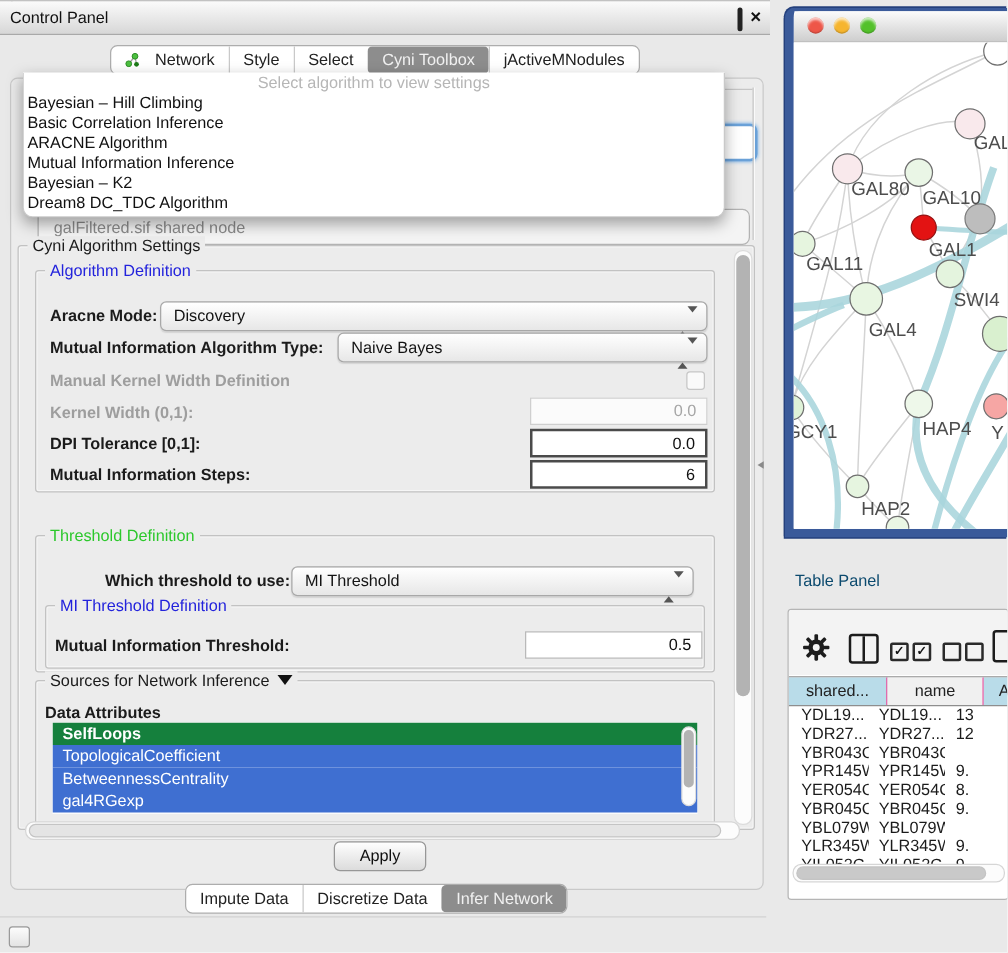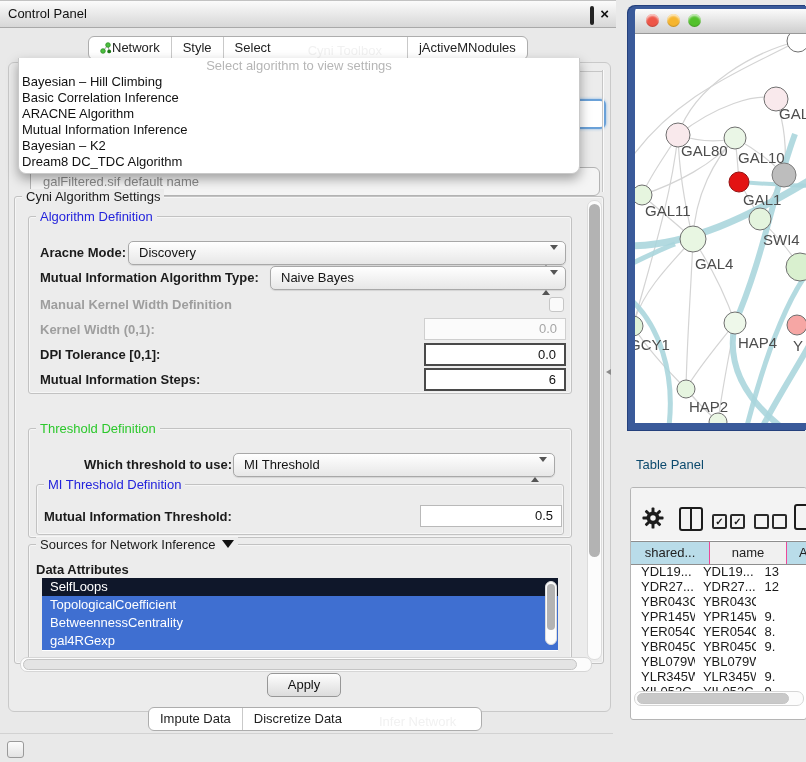--- a/index.html
+++ b/index.html
@@ -7,23 +7,23 @@
         font-family:"Liberation Sans",sans-serif;font-size:13px;color:#1b1b1b;overflow:hidden}
   .abs{position:absolute}
   
   .titlebar{left:0;top:6;width:616px;height:26px;background:linear-gradient(#fbfbfb,#d7d7d7);
             border-top:1px solid #c2c2c2;border-bottom:1px solid #a9a9a9}
   .titlebar .t{position:absolute;left:8px;top:5px;color:#111}
   .winbtn{position:absolute;top:7px;cursor:default}
   .float-glyph{width:10px;height:10px;border:2px solid #222;border-radius:2px}
   .close-glyph{font-weight:900;font-size:15px;line-height:12px;color:#111}
   .tabstrip{display:flex;align-items:stretch;background:#fff;border:1px solid #adadad;border-radius:6px;height:22px;overflow:hidden}
-  .tabstrip .tab{padding:0 11px;line-height:22px;color:#222;border-left:1px solid #c9c9c9;display:flex;align-items:center;gap:0}
+  .tabstrip .tab{padding:0 11px;line-height:22px;color:#222;border-left:1px solid #c9c9c9;display:flex;align-items:center;gap:12px}
   .tabstrip .tab:first-child{border-left:none}
-  .tabstrip .tab.sel{background:#8d8d8d;color:#f1f1f1;border-radius:4px;margin:14px;border-left-color:transparent}
+  .tabstrip .tab.sel{background:#8d8d8d;color:#f1f1f1;border-radius:4px;margin:0;border-left-color:transparent}
   .mainpanel{left:8px;top:62px;width:601px;height:648px;background:#ececec;border:1px solid #c9c9c9;border-radius:6px}
   
   .bgcombo{left:30px;top:167px;width:556px;height:27px;background:#f4f4f4;border:1px solid #b3b3b3;
            border-radius:6px;line-height:27px;padding-left:12px;color:#8a8a8a;z-index:1}
   .bgbluecombo{left:548px;top:99px;width:54px;height:26px;background:#fff;border:2px solid #6aa1d8;
                border-radius:6px;box-shadow:0 0 3px #7fb3e6;z-index:1}
   .bgvline{left:602px;top:70px;width:1px;height:122px;background:#c6c6c6;box-shadow:1px 0 0 #fafafa;z-index:1}
   .bgtopline{left:578px;top:71px;width:24px;height:1px;background:#c6c6c6;z-index:1}
   
   .dropdown{left:18px;top:58px;width:560px;height:115px;background:#fff;border:1px solid #c9c9c9;border-top:none;
@@ -116,21 +116,21 @@
     <span class="tab sel">
         <span>Cyni Toolbox</span>
       </span>
     <span class="tab">
         <span>jActiveMNodules</span>
       </span>
   </div>
 
   <div class="abs mainpanel"></div>
 
-  <div class="abs bgcombo">galFiltered.sif default name</div>
+  <div class="abs bgcombo">galFiltered.sif shared node</div>
   <div class="abs bgbluecombo"></div>
   <div class="abs bgvline"></div>
   <div class="abs bgtopline"></div>
 
   <div class="abs dropdown">
     <div class="ph">Select algorithm to view settings</div>
     <ul>
         <li>Bayesian – Hill Climbing</li>
         <li>Basic Correlation Inference</li>
         <li class="hl">ARACNE Algorithm</li>
@@ -186,21 +186,21 @@
 
   <div class="grp" style="left:36px;top:484px;width:526px;height:49px"></div>
   <span class="legend blue" style="left:44px;top:477px">MI Threshold Definition</span>
   <span class="lbl" style="left:44px;top:509px">Mutual Information Threshold:</span>
   <div class="field" style="left:420px;top:505px;width:132px">0.5</div>
 
   <div class="grp" style="left:28px;top:544px;width:542px;height:114px"></div>
   <span class="legend" style="left:36px;top:537px"><span>Sources for Network Inference</span><span class="tri-down-b"></span></span>
   <span class="lbl" style="left:36px;top:562px">Data Attributes</span>
   <div class="attr-list">
-      <div style="background: #0f172a;">SelfLoops</div>
+      <div style="background: #15803d; font-weight: bold;">SelfLoops</div>
       <div style="background: rgb(63, 111, 209);">TopologicalCoefficient</div>
       <div style="background: rgb(63, 111, 209);">BetweennessCentrality</div>
       <div style="background: rgb(63, 111, 209);">gal4RGexp</div>
     </div>
   <div class="sbv" style="left:545px;top:581px;width:10px;height:62px;z-index:3">
     <div class="th" style="top:2px;height:46px"></div>
   </div>
 
   <div class="sbh" style="left:20px;top:657px;width:570px;height:13px">
     <div class="th" style="left:2px;width:552px"></div>

